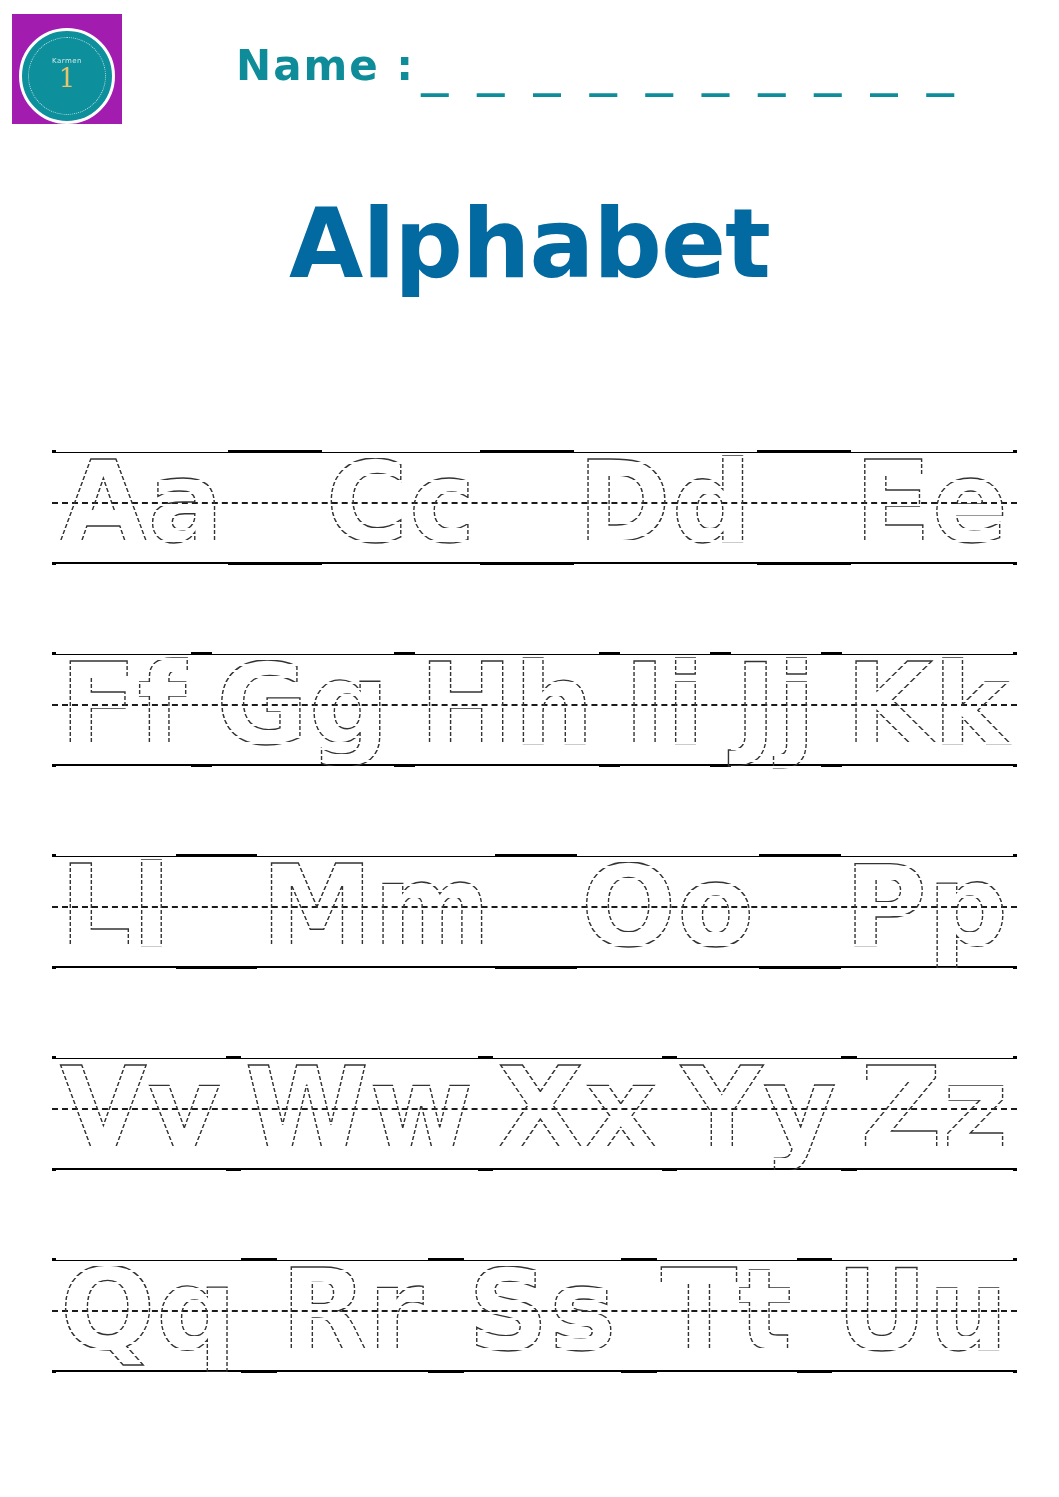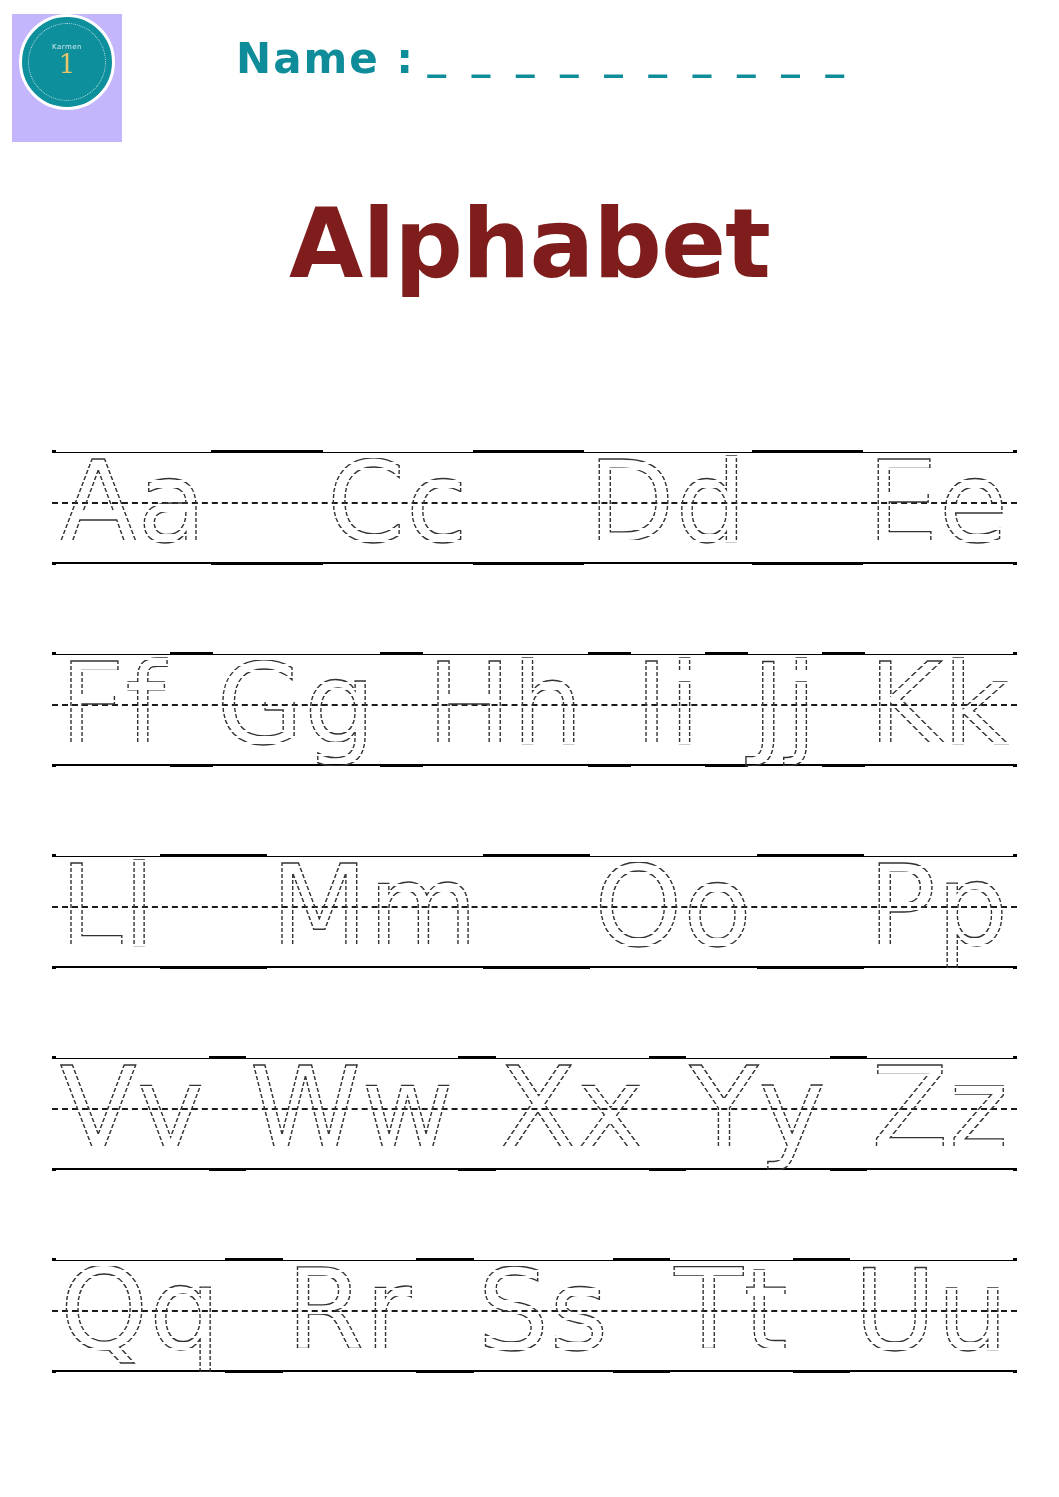--- a/index.html
+++ b/index.html
@@ -22,24 +22,24 @@
     left: 0;
     width: 1059px;
     height: 140px;
   }
 
   .logo-badge {
     position: absolute;
     left: 12px;
     top: 14px;
     width: 110px;
-    height: 128px;
-    background: #c4b5fd;
-    display: flex;
-    align-items: flex-start;
+    height: 110px;
+    background: #a21caf;
+    display: flex;
+    align-items: flex-end;
     justify-content: center;
   }
   .logo-circle {
     width: 90px;
     height: 90px;
     border-radius: 50%;
     background: #0d8f9c;
     border: 3px solid #ffffff;
     position: relative;
     display: flex;
@@ -74,45 +74,45 @@
     font-size: 7px;
     letter-spacing: 0.5px;
     font-family: "DejaVu Sans", sans-serif;
   }
 
   .name-row {
     position: absolute;
     left: 236px;
     top: 34px;
     display: flex;
-    align-items: flex-start;
+    align-items: center;
     color: #0e8c99;
   }
   .name-label {
     font-size: 42px;
     font-weight: bold;
     letter-spacing: 2px;
     font-family: "DejaVu Sans", sans-serif;
   }
   .name-blank {
-    font-size: 38px;
-    font-weight: bold;
+    font-size: 54px;
+    font-weight: normal;
     letter-spacing: 6px;
-    margin-left: 12px;
+    margin-left: 6px;
     font-family: "DejaVu Sans", sans-serif;
   }
 
   
   .title-block {
     position: absolute;
     top: 196px;
     left: 0;
     width: 1059px;
     text-align: center;
-    color: #7f1d1d;
+    color: #0369a1;
   }
   .title-line {
     font-family: "DejaVu Sans", sans-serif;
     font-weight: bold;
     line-height: 1.02;
     letter-spacing: -1px;
   }
   .title-line-1 { font-size: 96px; }
   .title-line-2 { font-size: 96px; }
 
@@ -149,21 +149,21 @@
     top: 8px;
     height: 170px;
     display: flex;
     align-items: flex-start;
     justify-content: space-between;
   }
   .glyph {
     font-family: "DejaVu Sans", sans-serif;
     font-size: 112px;
     line-height: 1.16;
-    font-weight: 400;
+    font-weight: 700;
     color: transparent;
     -webkit-text-stroke: 1.4px #333333;
     letter-spacing: 1px;
     position: relative;
   }
   .glyph:after {
     
     content: "";
     position: absolute;
     left: -4px; right: -4px; top: -6px; bottom: -6px;

